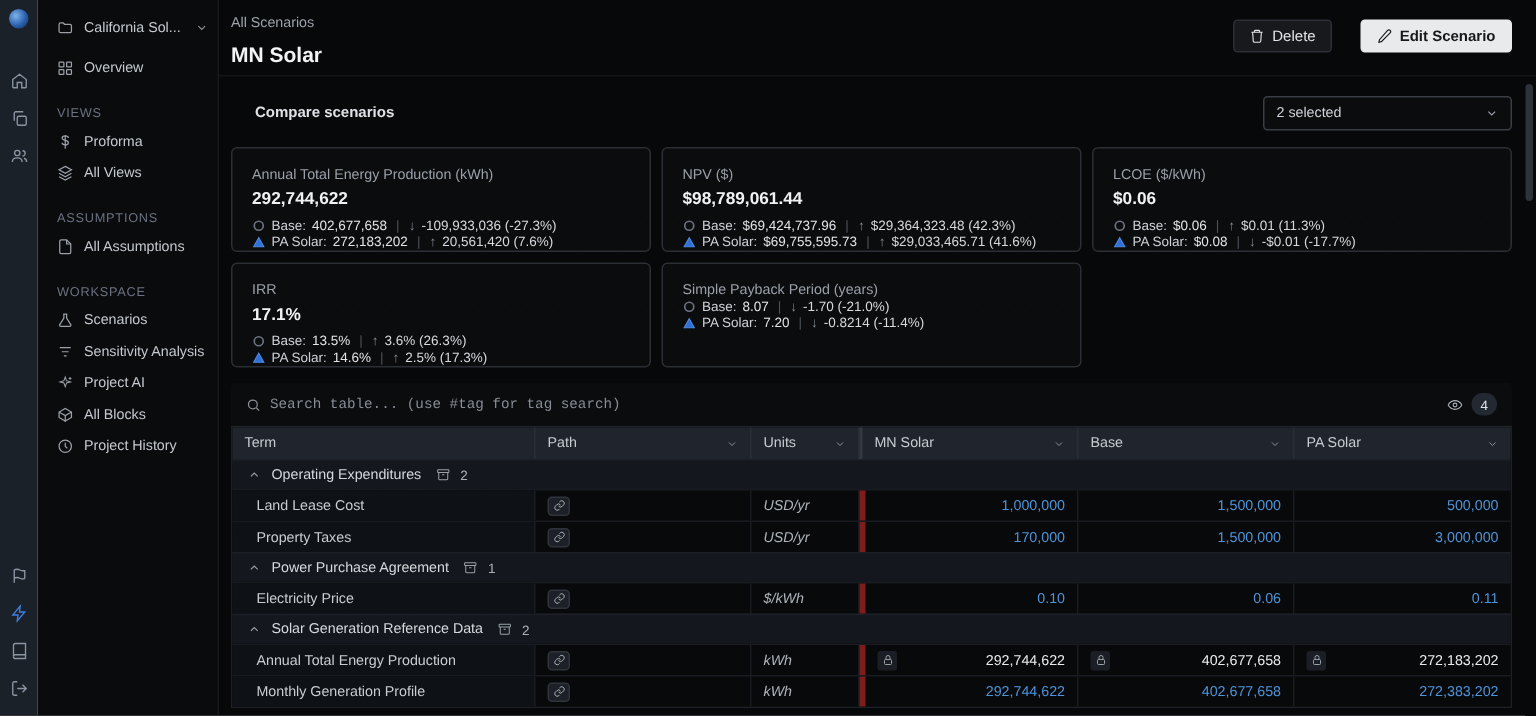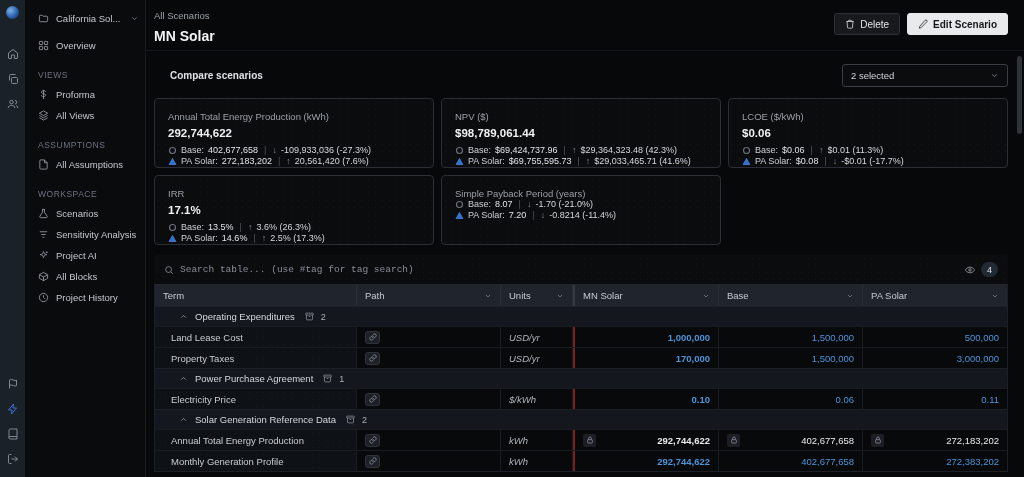--- a/index.html
+++ b/index.html
@@ -23,21 +23,21 @@
   .sb-section { margin-top:10px; padding:4px 13px; font-size:8.5px; letter-spacing:.5px; color:#6b7280; }
   .sb-project { margin-bottom:6px; }
   .sb-project .chev { margin-left:auto; color:#8b929b; width:9px; height:9px; }
   .sb-project .chev svg{ width:9px; height:9px; }
 
   
   .main { flex:1; display:flex; flex-direction:column; min-width:0; background:#070809; }
   .topbar { padding:10px 16px 6px 8px; border-bottom:1px solid #121419; position:relative; }
   .crumb { font-size:9.5px; color:#9ca3ab; cursor:pointer; }
   .page-title { font-size:14px; font-weight:700; color:#f2f3f5; margin-top:7px; }
-  .topbar-actions { position:absolute; right:16px; top:13px; display:flex; gap:7px; }
+  .topbar-actions { position:absolute; right:16px; top:13px; display:flex; gap:19px; }
   .btn { display:flex; align-items:center; gap:5px; height:22px; padding:0 10px; border-radius:3px; font-size:10px; cursor:pointer; }
   .btn svg { width:10px; height:10px; }
   .btn-dark { background:#17191d; border:1px solid #2c2f35; color:#e3e5e9; }
   .btn-light { background:#e9eaeb; color:#16181b; border:1px solid #e9eaeb; font-weight:600; }
 
   .content { flex:1; padding:0 16px 0 8px; min-width:0; }
 
   .compare-row { display:flex; align-items:center; justify-content:space-between; margin:13px 0 11px 0; }
   .compare-label { font-size:10px; font-weight:700; color:#dfe2e6;padding-left:16px; }
   .select { width:166px; height:23px; border:1px solid #393d44; border-radius:3px; background:#0b0c0e; display:flex; align-items:center; padding:0 8px; font-size:9.5px; color:#cfd3d8; cursor:pointer; }
@@ -72,38 +72,38 @@
   
   .table { border:1px solid #1d2026; border-top:none; }
   .trow { display:grid; grid-template-columns:202px 144px 72px 146px 144px 1fr; }
   .thead { background:#20252d; height:21px; }
   .th { display:flex; align-items:center; font-size:9.5px; color:#c6cbd1; padding:0 8px; border-right:1px solid #2a2f37; cursor:pointer; }
   .th:last-child { border-right:none; }
   .th .chev { margin-left:auto; color:#8b929b; display:flex; }
   .th .chev svg { width:8px; height:8px; }
   .th.sep-strong { border-left:2px solid #343a43; }
 
-  .group-row { height:20px; background:#14181e; display:flex; align-items:center; gap:7px; padding:0 24px; font-size:9.5px; color:#d5d8dc; border-top:1px solid #1d2026; cursor:pointer; }
+  .group-row { height:20px; background:#14181e; display:flex; align-items:center; gap:7px; padding:0 10px; font-size:9.5px; color:#d5d8dc; border-top:1px solid #1d2026; cursor:pointer; }
   .group-row svg { width:9px; height:9px; }
   .g-chev { color:#9aa1a9; display:flex; }
   .g-box { color:#9aa1a9; display:flex; margin-left:3px; }
   .g-count { color:#aab0b8; font-size:9px; }
 
   .drow { border-top:1px solid #181b20; height:21px; background:#08090b; }
   .td { display:flex; align-items:center; font-size:9.5px; padding:0 8px; border-right:1px solid #181b20; overflow:hidden; }
   .td:last-child { border-right:none; }
   .td-term { background:#0e1116; color:#c9cdd2; padding-left:16px;
              background-image:radial-gradient(rgba(255,255,255,.03) .5px, transparent .6px); background-size:7px 7px; }
   .td-path { }
   .link-btn { width:15px; height:13px; background:#1d2127; border:1px solid #2f343b; border-radius:3px; display:flex; align-items:center; justify-content:center; color:#aab0b8; cursor:pointer; }
   .link-btn svg { width:8px; height:8px; }
   .td-units { color:#aeb4bb;font-style:italic; }
   .td-val { justify-content:flex-end; color:#4e94da; font-size:9.5px; }
   .td-val.locked { color:#e8eaec; justify-content:space-between; }
-  .td-val.mn { border-left:2px solid #7f1d1d;font-weight:bold; }
+  .td-val.mn { border-left:4px solid #7f1d1d; }
   .lock-chip { width:13px; height:13px; background:#1b1f25; border-radius:2px; display:flex; align-items:center; justify-content:center; color:#9aa1a9; }
   .lock-chip svg { width:8px; height:8px; }
 
   .vscroll { position:absolute; right:2px; top:56px; width:5px; height:78px; background:#2e3339; border-radius:3px; }
 </style>
 </head>
 <body>
 
 <svg width="0" height="0" style="position:absolute">
   <defs>

